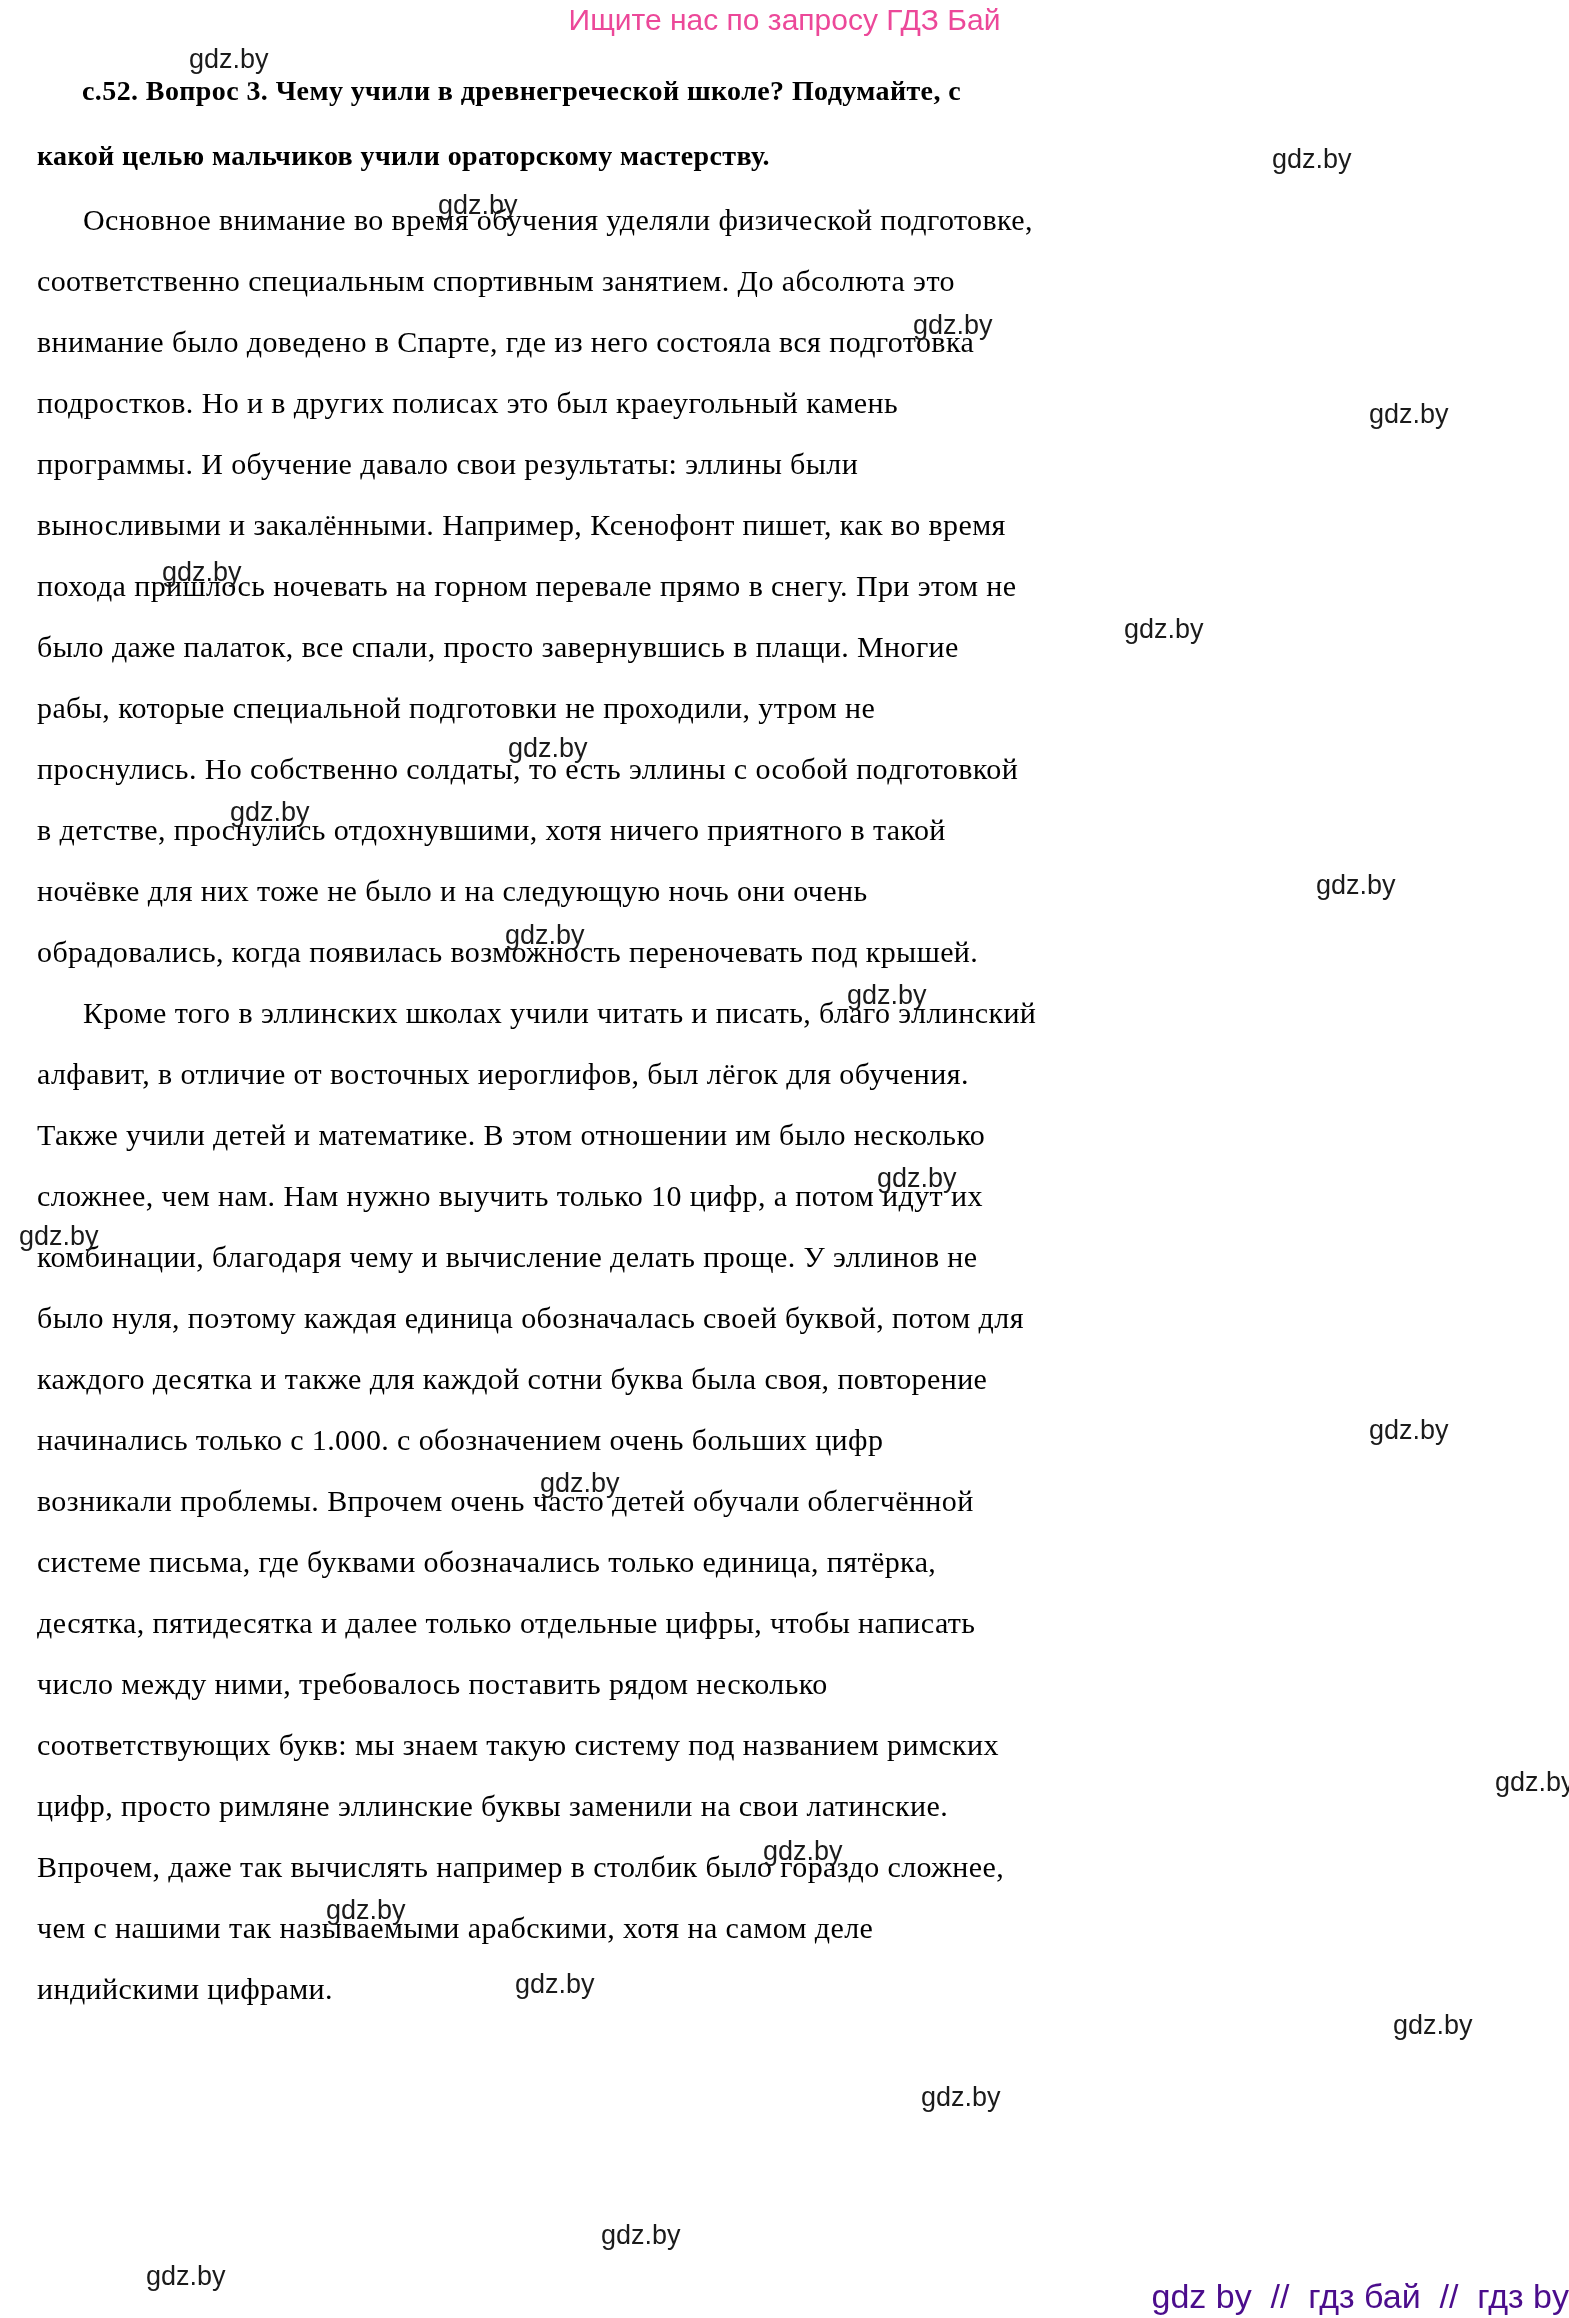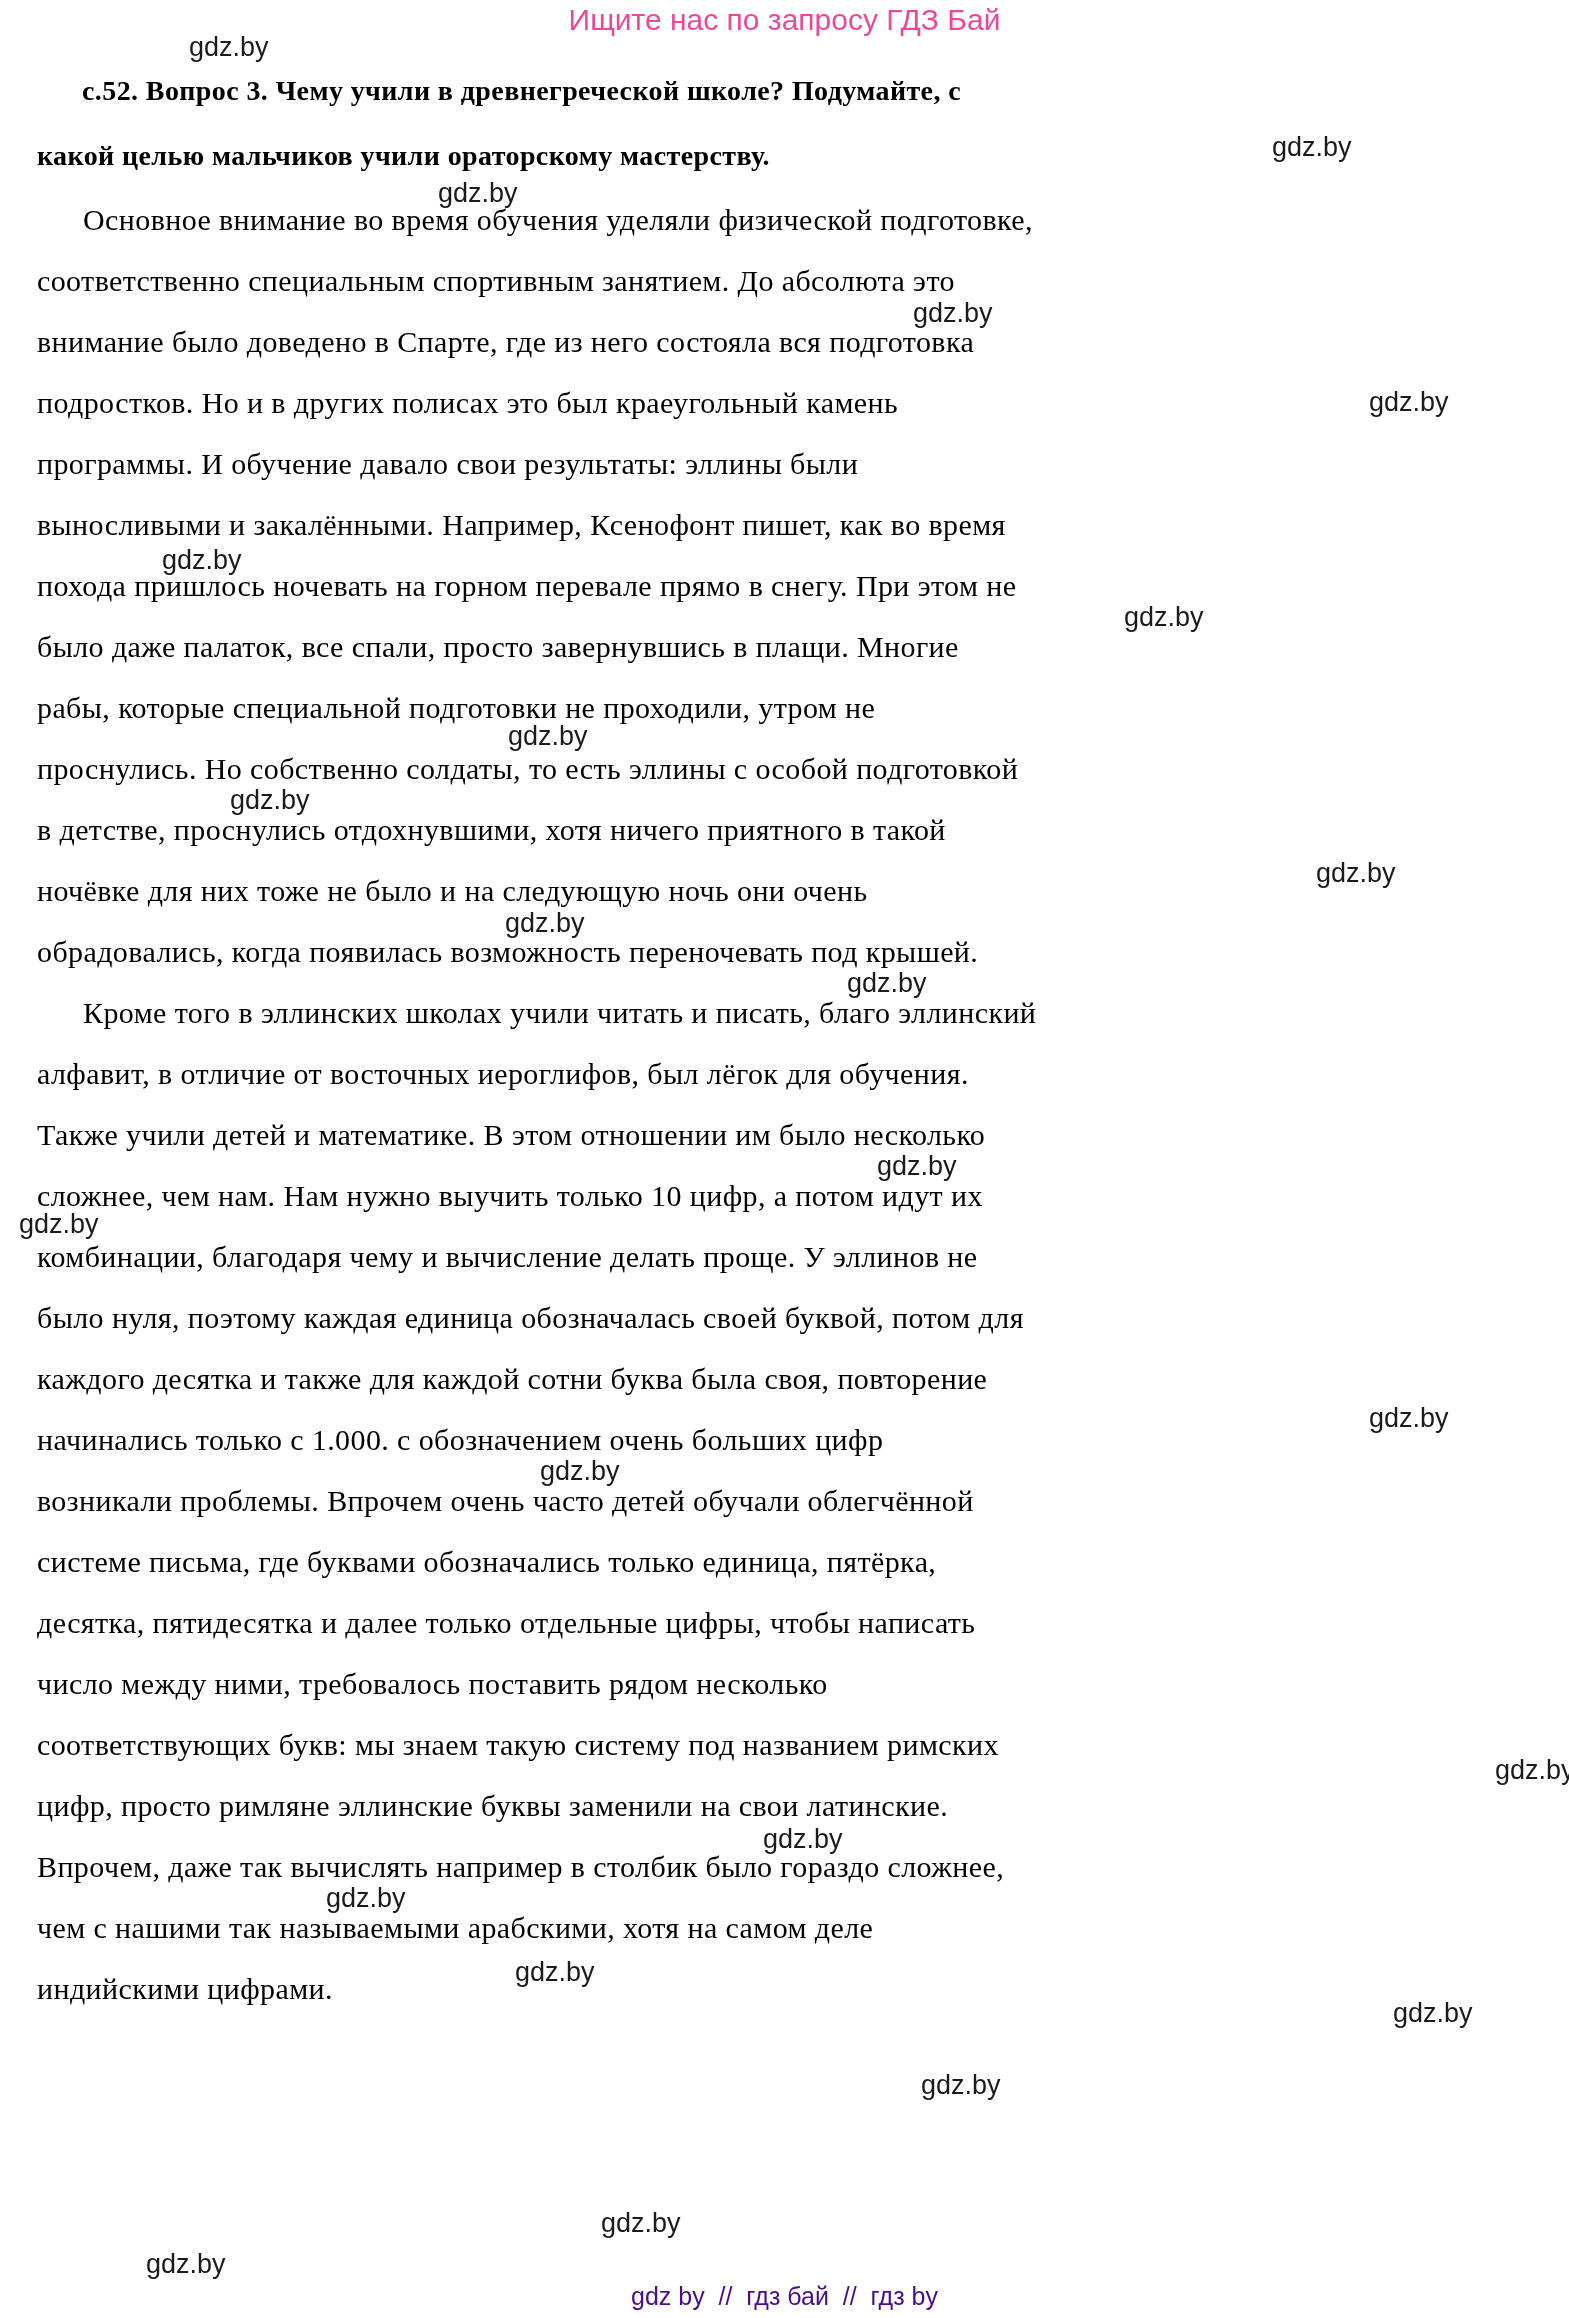--- a/index.html
+++ b/index.html
@@ -36,35 +36,35 @@
     left: 37px; top: 189px;
     font-size: 30px;
     line-height: 61px;
     letter-spacing: 0.4px;
   }
   .body-text p {
     margin: 0;
     white-space: pre;
     text-indent: 46px;
   }
-  .watermark-layer { position: absolute; inset: 0; }
+  .watermark-layer { position: absolute; inset: 0; margin-top: 12px; }
   .watermark {
     position: absolute;
     font-family: "Liberation Sans", sans-serif;
     font-size: 27px;
     line-height: 31.5px;
     color: #1b1b1b;
     white-space: nowrap;
   }
   .doc-footer {
     position: absolute;
     top: 2278px; left: 0; width: 100%;
-    text-align: center;
+    text-align: right;
     font-family: "Liberation Sans", sans-serif;
-    font-size: 25px;
+    font-size: 34px;
     line-height: 36px;
     white-space: pre;
   }
 </style>
 </head>
 <body>
 
 <div class="promo-header" style="color: #ec4899;">Ищите нас по запросу ГДЗ Бай</div>
 
 <h1 class="doc-title">с.52. Вопрос 3. Чему учили в древнегреческой школе? Подумайте, с

